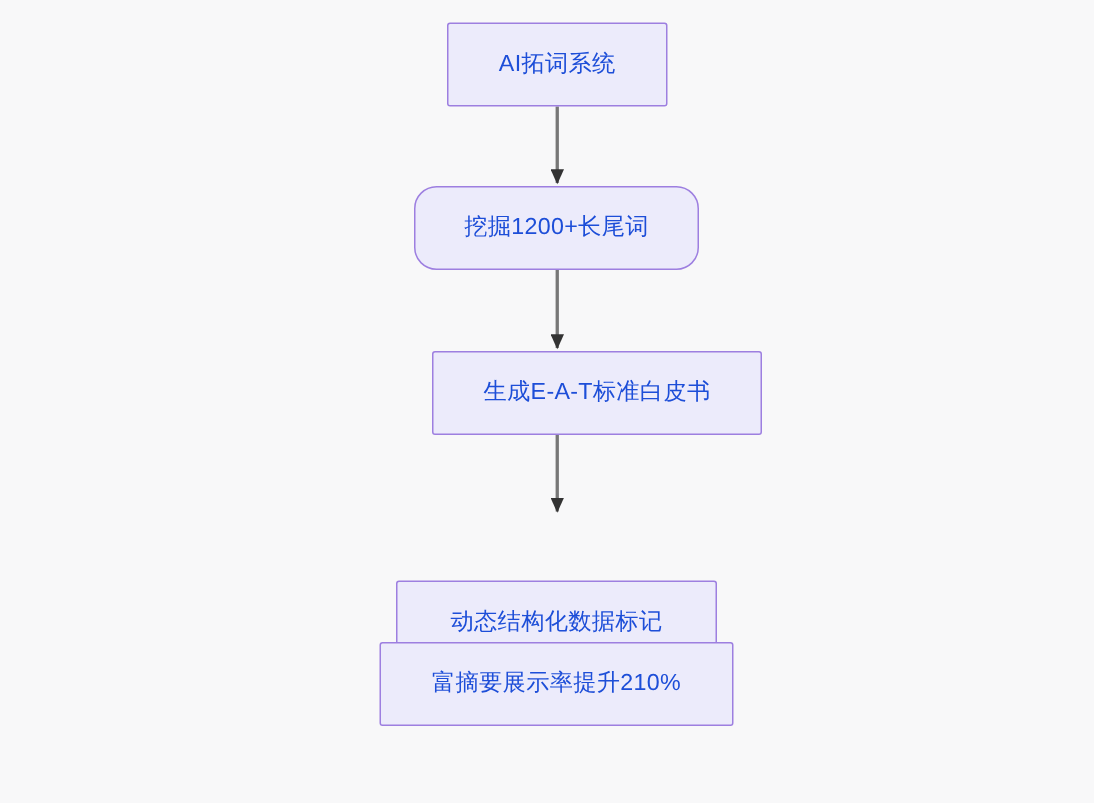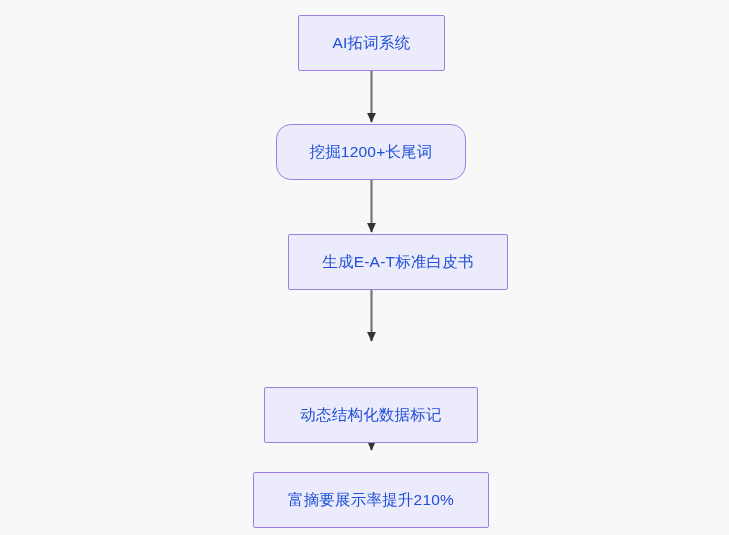--- a/index.html
+++ b/index.html
@@ -42,21 +42,21 @@
     white-space: nowrap;
   }
   .node-label {
     display: block;
   }
   
   #node-0 { left: 298px; top: 15px;  width: 147px; height: 56px; }
   #node-1 { left: 276px; top: 124px; width: 190px; height: 56px; border-radius: 15px; }
   #node-2 { left: 261px; top: 234px; width: 220px; height: 56px; margin-left: 27px; }
   #node-3 { left: 264px; top: 343px; width: 214px; height: 56px; margin-top: 44px; }
-  #node-4 { left: 253px; top: 472px; width: 236px; height: 56px; }
+  #node-4 { left: 253px; top: 428px; width: 236px; height: 56px; }
 </style>
 </head>
 <body>
 
 <div id="flowchart">
 
   <svg class="edge-layer" width="729" height="535" viewBox="0 0 729 535">
     <defs>
       <marker id="arrowhead" markerWidth="11" markerHeight="9" refX="9.2" refY="4.5" orient="auto" markerUnits="userSpaceOnUse">
         <path d="M0,0 L10,4.5 L0,9 z" fill="#333333"></path>

